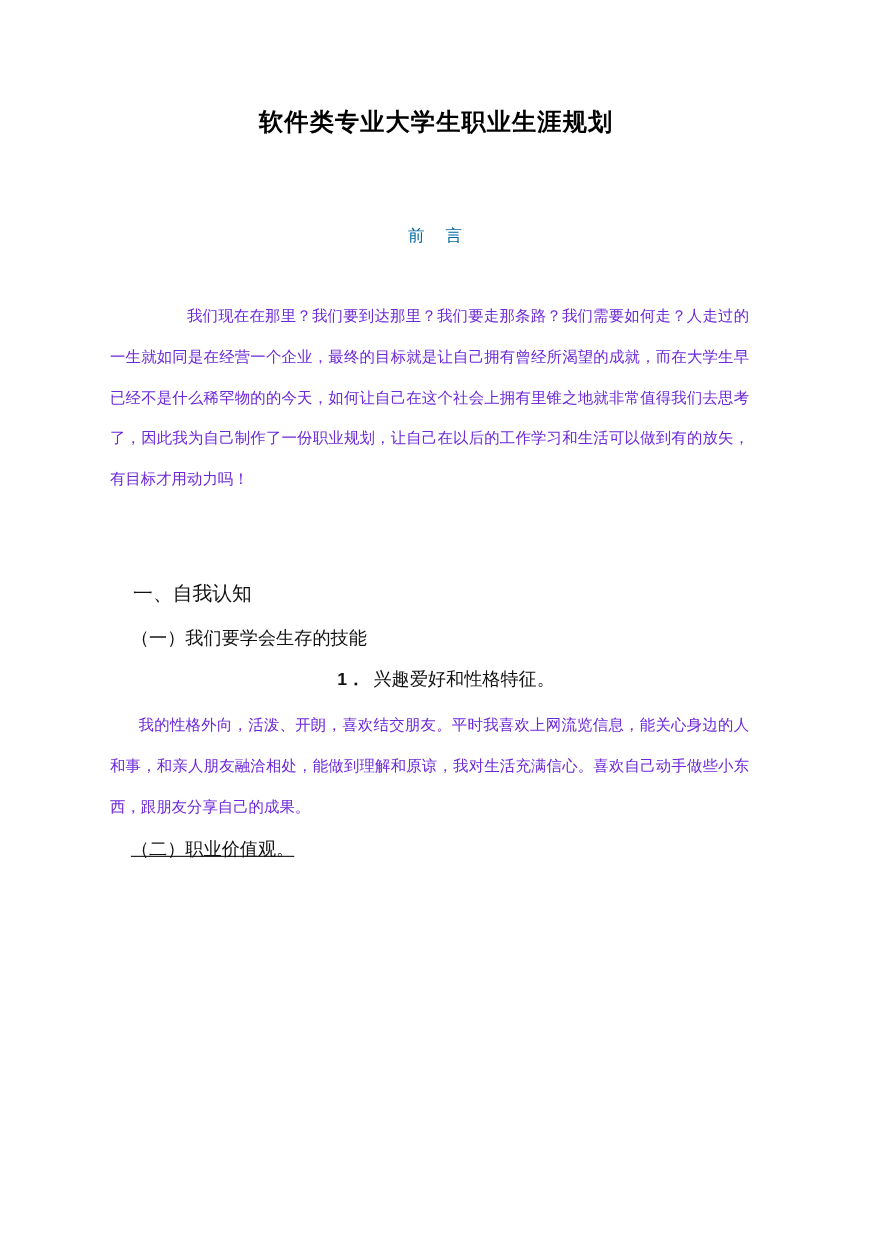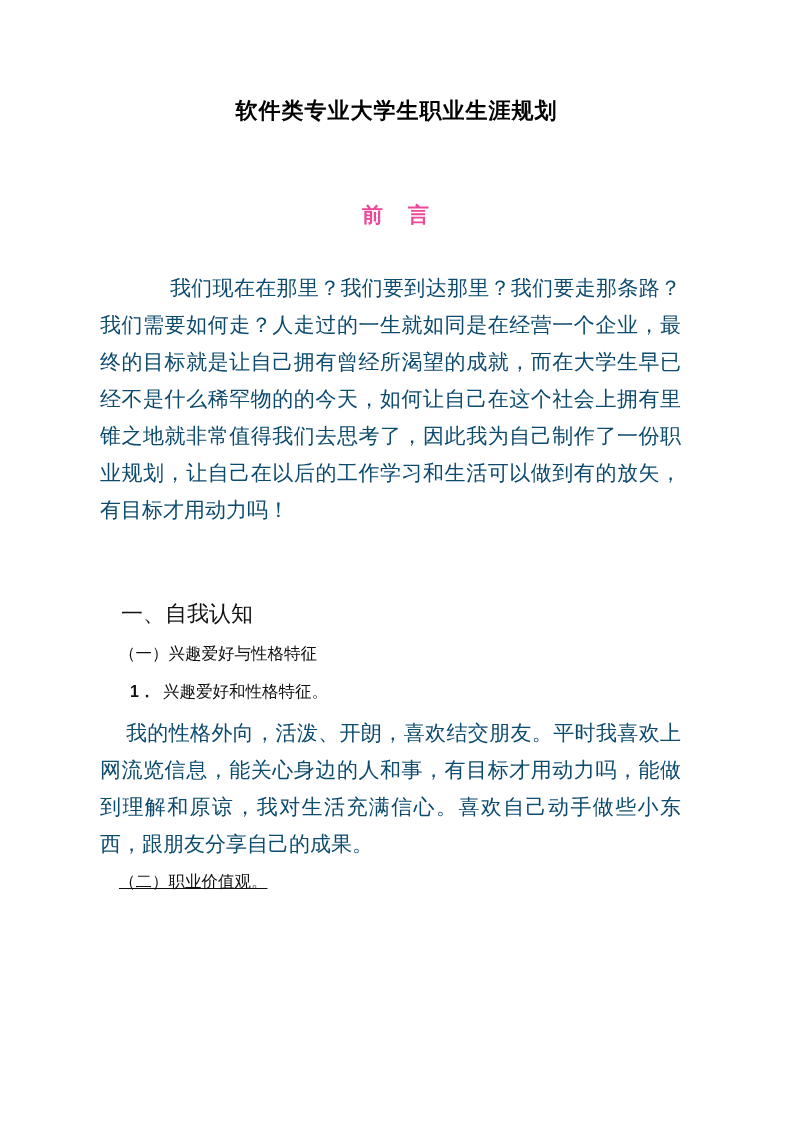--- a/index.html
+++ b/index.html
@@ -23,57 +23,58 @@
     font-family: "Liberation Sans", "DejaVu Sans", sans-serif;
     font-weight: 700;
     font-size: 22px;
     line-height: 30px;
     text-align: center;
     color: #000000;
     letter-spacing: 1px;
   }
   .preface-heading {
     margin: 71px -12px 0 0;
-    font-size: 21px;
-    font-weight: 700;
+    font-size: 15px;
+    font-weight: 400;
     line-height: 37px;
     text-align: center;
     letter-spacing: 2px;
-    color: #ec4899;
+    color: #0369a1;
   }
   p { margin: 0; }
   .para {
-    font-size: 21px;
+    font-size: 14px;
     line-height: 37px;
     text-align: justify;
-    color: #0c4a6e;
+    color: #6d28d9;
   }
   .preface-body {
     margin-top: 36px;
     text-indent: 70px;
   }
   .sec-heading {
     margin: 66px 0 0 21px;
-    font-size: 22px;
+    font-size: 18px;
     font-weight: 400;
     line-height: 37px;
     color: #111111;
   }
   .sub-heading {
     margin: 3px 0 0 19px;
     font-size: 16.5px;
     font-weight: 400;
     line-height: 37px;
     color: #111111;
   }
   .list-item {
     margin: 1px 0 0 30px;
     font-size: 16.5px;
     line-height: 37px;
     color: #111111;
+    text-align: center;
   }
   .item-number {
     font-family: "Liberation Sans", "DejaVu Sans", sans-serif;
     font-weight: 700;
     font-size: 16px;
     margin-right: 8px;
     color: #111111;
   }
   .body-para {
     text-indent: 26px;
@@ -88,24 +89,24 @@
 <div class="page">
 
   <h1 class="doc-title">软件类专业大学生职业生涯规划</h1>
 
   <h2 class="preface-heading">前　言</h2>
 
   <p class="para preface-body">我们现在在那里？我们要到达那里？我们要走那条路？我们需要如何走？人走过的一生就如同是在经营一个企业，最终的目标就是让自己拥有曾经所渴望的成就，而在大学生早已经不是什么稀罕物的的今天，如何让自己在这个社会上拥有里锥之地就非常值得我们去思考了，因此我为自己制作了一份职业规划，让自己在以后的工作学习和生活可以做到有的放矢，有目标才用动力吗！</p>
 
   <h3 class="sec-heading">一、自我认知</h3>
 
-  <h4 class="sub-heading">（一）兴趣爱好与性格特征</h4>
+  <h4 class="sub-heading">（一）我们要学会生存的技能</h4>
 
   <div class="list-item">
     <span class="item-number">1．</span><span>兴趣爱好和性格特征。</span>
   </div>
 
-  <p class="para body-para para-a">我的性格外向，活泼、开朗，喜欢结交朋友。平时我喜欢上网流览信息，能关心身边的人和事，有目标才用动力吗，能做到理解和原谅，我对生活充满信心。喜欢自己动手做些小东西，跟朋友分享自己的成果。</p>
+  <p class="para body-para para-a">我的性格外向，活泼、开朗，喜欢结交朋友。平时我喜欢上网流览信息，能关心身边的人和事，和亲人朋友融洽相处，能做到理解和原谅，我对生活充满信心。喜欢自己动手做些小东西，跟朋友分享自己的成果。</p>
 
   <h4 class="sub-heading sub2">（二）职业价值观。</h4>
 
 
 </div>
 
 </body></html>

